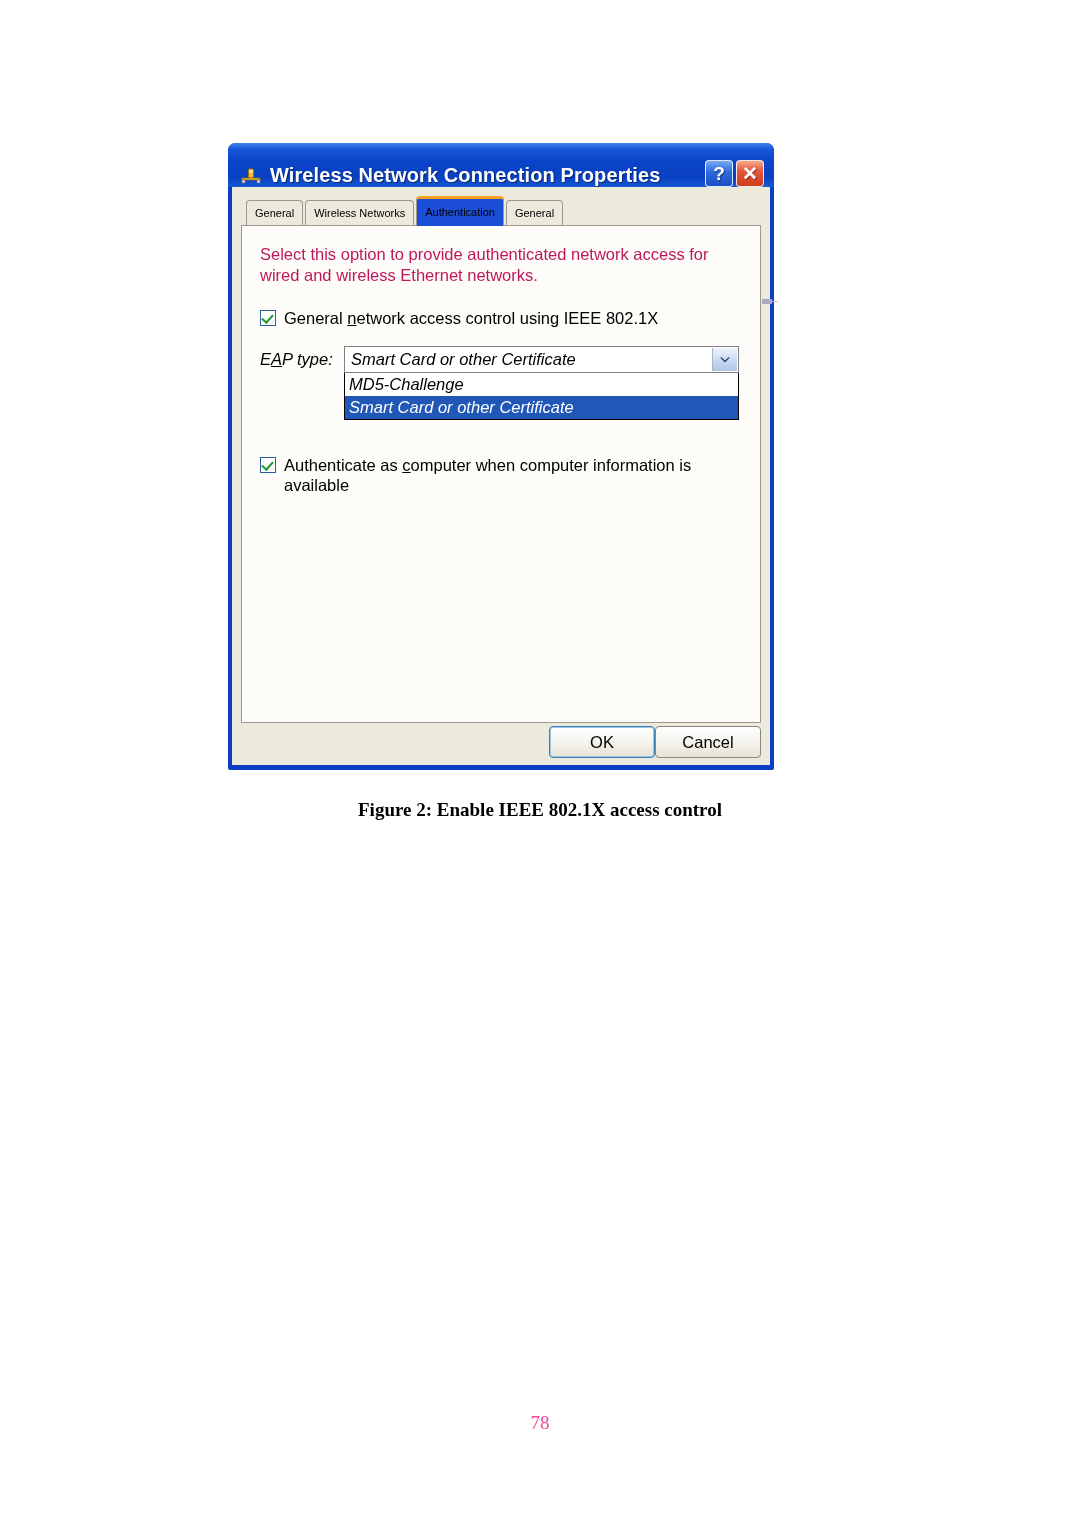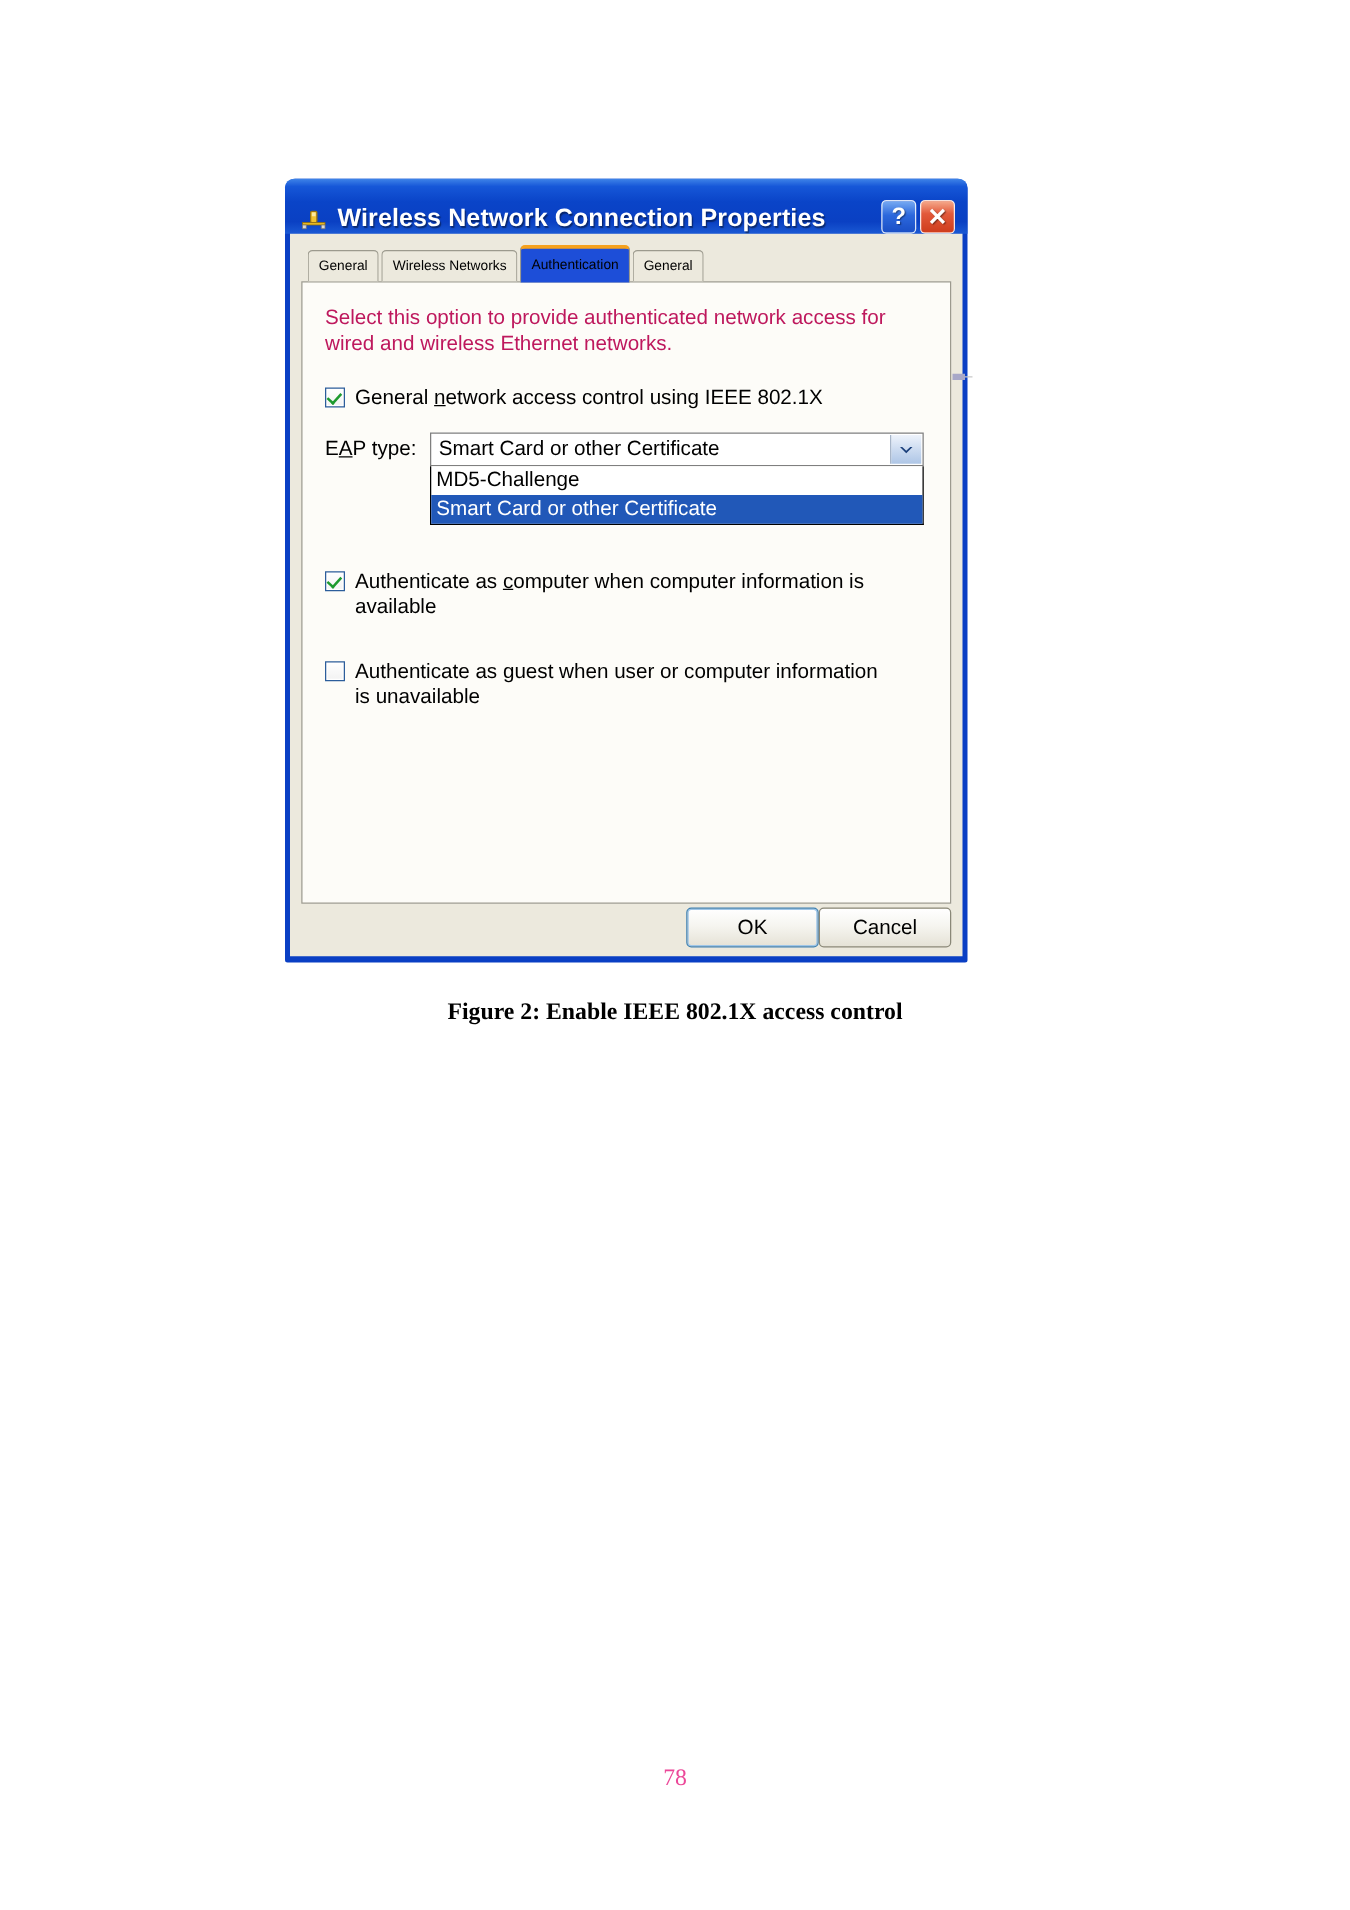--- a/index.html
+++ b/index.html
@@ -192,20 +192,21 @@
     line-height: 20px;
   }
   .cb-label u { text-decoration: underline; }
 
   
   .eap-row {
     display: flex;
     align-items: center;
     margin-top: 18px;
     position: relative;
+    font-style: italic;
   }
   .eap-label {
     font-size: 16.5px;
     color: #000;
     width: 84px;
     flex: 0 0 auto;
   }
   .combo-wrap {
     position: relative;
     flex: 1 1 auto;
@@ -411,24 +412,20 @@
 
         <div class="gap-lg"></div>
 
         <div class="cb-row">
           <span class="checkbox checked"></span>
           <span class="cb-label"><span>Authenticate as </span><u>c</u><span>omputer when computer information is available</span></span>
         </div>
 
         <div class="gap-md"></div>
 
-        <div class="cb-row">
-          <span class="checkbox"></span>
-          <span class="cb-label" style="max-width:430px;"><span>Authenticate as </span><u>g</u><span>uest when user or computer information is unavailable</span></span>
-        </div>
 
       </div>
 
       <div class="btnbar">
         <span class="btn focus">OK</span>
         <span class="btn">Cancel</span>
       </div>
 
     </div>
   </div>

